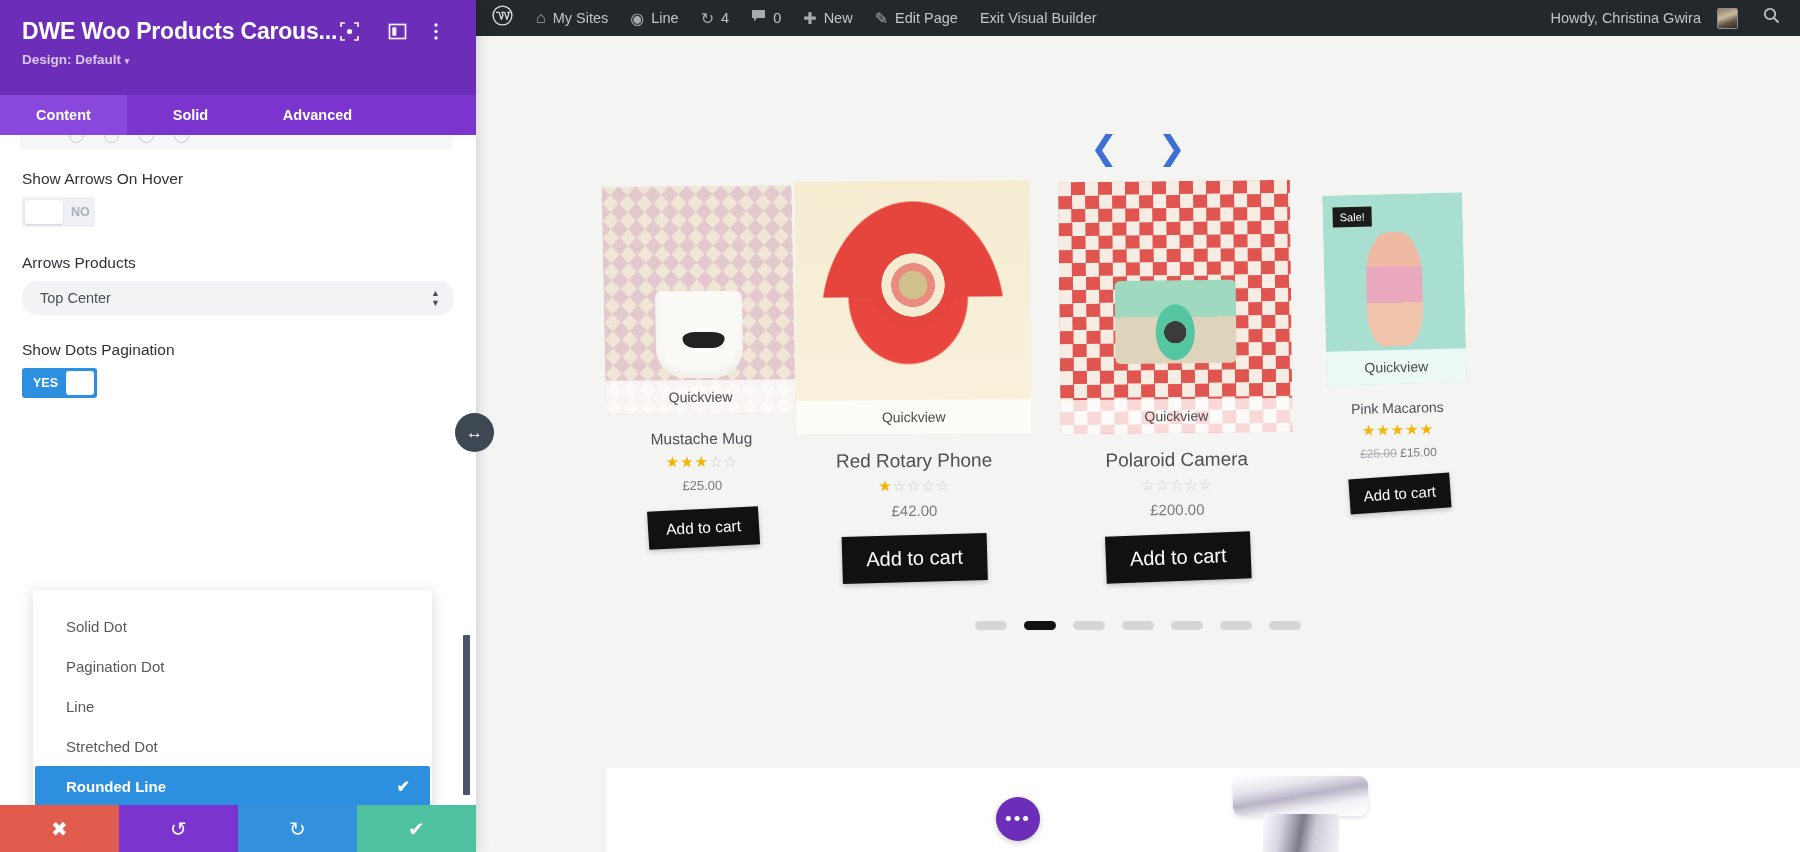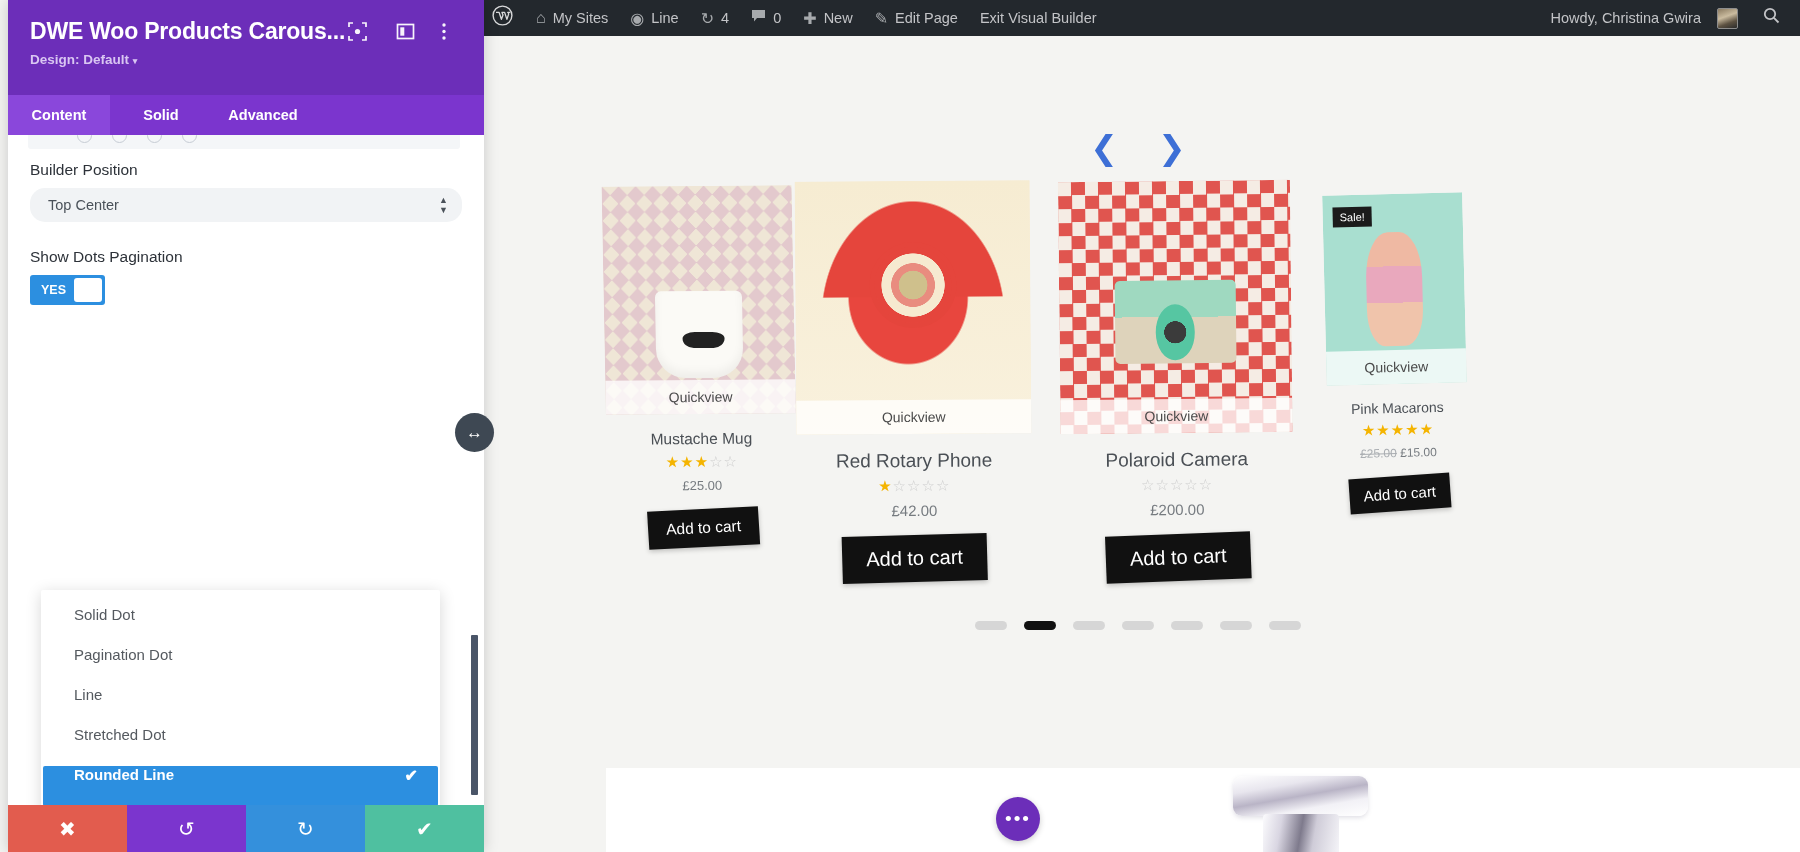--- a/index.html
+++ b/index.html
@@ -8,21 +8,20 @@
     font-family: "Liberation Sans", sans-serif;
     background:#f4f4f2;
     position:relative;
   }
 
   
   #settings-panel{
     position:absolute; left:0; top:0; width:476px; height:852px;
     background:#6d28d9; z-index:40; overflow:hidden;
     box-shadow:0 0 14px rgba(0,0,0,.18);
-    margin-left:8px;
   }
   #panel-header{
     background:#6C2EB9; height:95px; padding:16px 20px 0 22px; position:relative;
   }
   #panel-title{
     color:#fff; font-size:23px; font-weight:bold; letter-spacing:-.2px;
     display:inline-block; vertical-align:middle; line-height:30px;
   }
   .hdr-icon{
     position:absolute; top:22px; color:#fff; opacity:.95; cursor:pointer;
@@ -34,21 +33,21 @@
     color:#D9C6F2; font-size:13.5px; font-weight:bold; margin-top:6px;
   }
   #panel-preset .caret{ font-size:9px; }
 
   #panel-tabs{
     display:flex; background:#7B35CE; height:40px; align-items:stretch;
   }
   .panel-tab{
     flex:0 0 auto; display:flex; align-items:center; justify-content:center;
     color:#fff; font-size:14.5px; font-weight:bold; cursor:pointer;
-    width:102px; height:40px;
+    width:127px; height:40px;
   }
   .panel-tab.active{ background:#8A47DB; }
 
   #panel-body{
     position:absolute; top:135px; left:0; right:0; bottom:47px;
     background:#fff; overflow:hidden;
   }
 
   
   #clipped-toolbar{
@@ -87,21 +86,21 @@
     display:flex; flex-direction:column; gap:3px; color:#4a5159; font-size:9px; line-height:7px;
   }
 
   
   #dots-dropdown{
     position:absolute; left:33px; top:455px; width:399px; background:#fff;
     box-shadow:0 3px 16px rgba(0,0,0,.16); border-radius:2px;
     padding:16px 0 18px 0; z-index:30;
   }
   .dd-item{
-    height:40px; display:flex; padding:0 20px 0 31px;
+    height:40px; display:flex; align-items:center; padding:0 20px 0 31px;
     color:#54595f; font-size:15px; cursor:pointer; margin:0 2px;
   }
   .dd-item.selected{
     background:#2C8FE0; color:#fff; font-weight:bold; border-radius:2px;
     justify-content:space-between;
   }
   .dd-check{ font-size:16px; }
 
   #panel-credit{
     position:absolute; bottom:24px; left:0; right:0; text-align:center;
@@ -369,23 +368,30 @@
       <span class="tb-ico plain"></span>
       <span class="tb-ico"></span>
       <span class="tb-ico"></span>
       <span class="tb-ico"></span>
       <span class="tb-ico"></span>
       <span class="tb-ico plain"></span>
       <span class="tb-ico plain"></span>
       <span class="tb-ico plain"></span>
     </div>
 
+    <div class="field-group" style="margin-top:35px;">
+      <div class="field-label">Show Arrows On Hover</div>
+      <div class="toggle off">
+        <span class="knob"></span>
+        <span class="lbl">NO</span>
+      </div>
+    </div>
 
     <div class="field-group" style="margin-top:26px;">
-      <div class="field-label">Builder Position</div>
+      <div class="field-label">Arrows Products</div>
       <div class="select-box">
         <span>Top Center</span>
         <span class="arrows">
           <span>▲</span>
             <span>▼</span>
         </span>
       </div>
     </div>
 
     <div class="field-group" style="margin-top:26px;">

